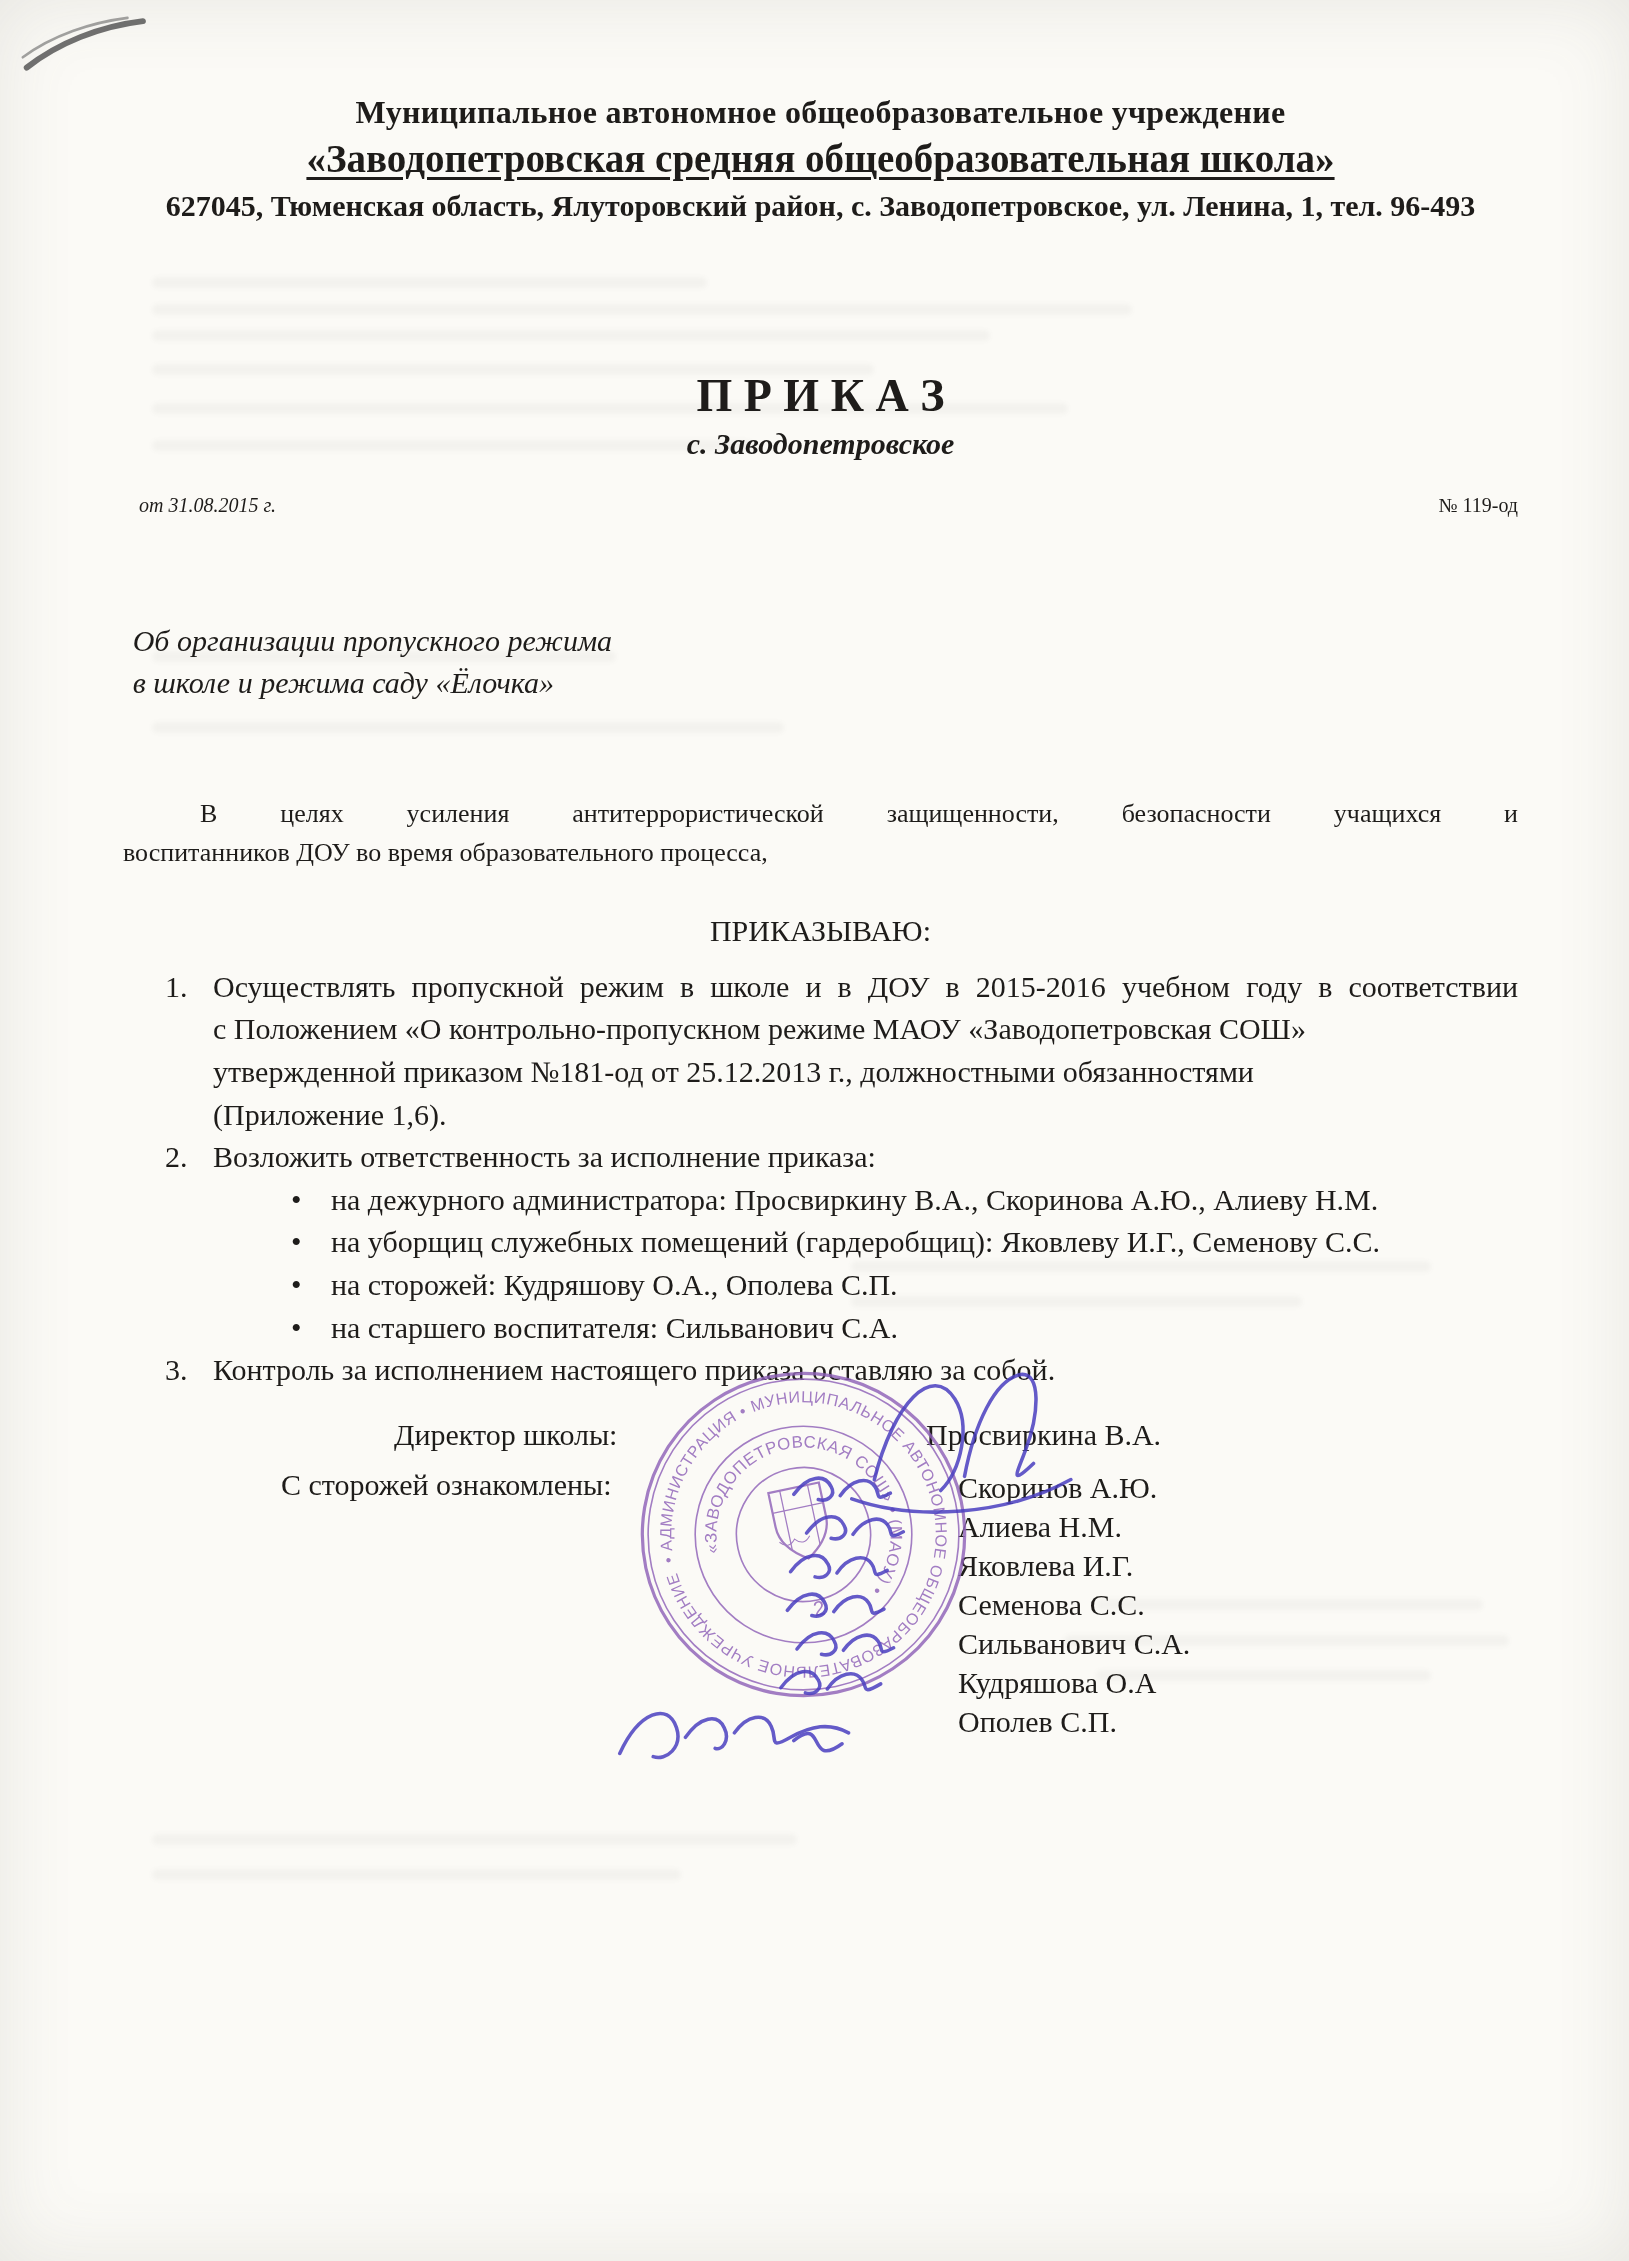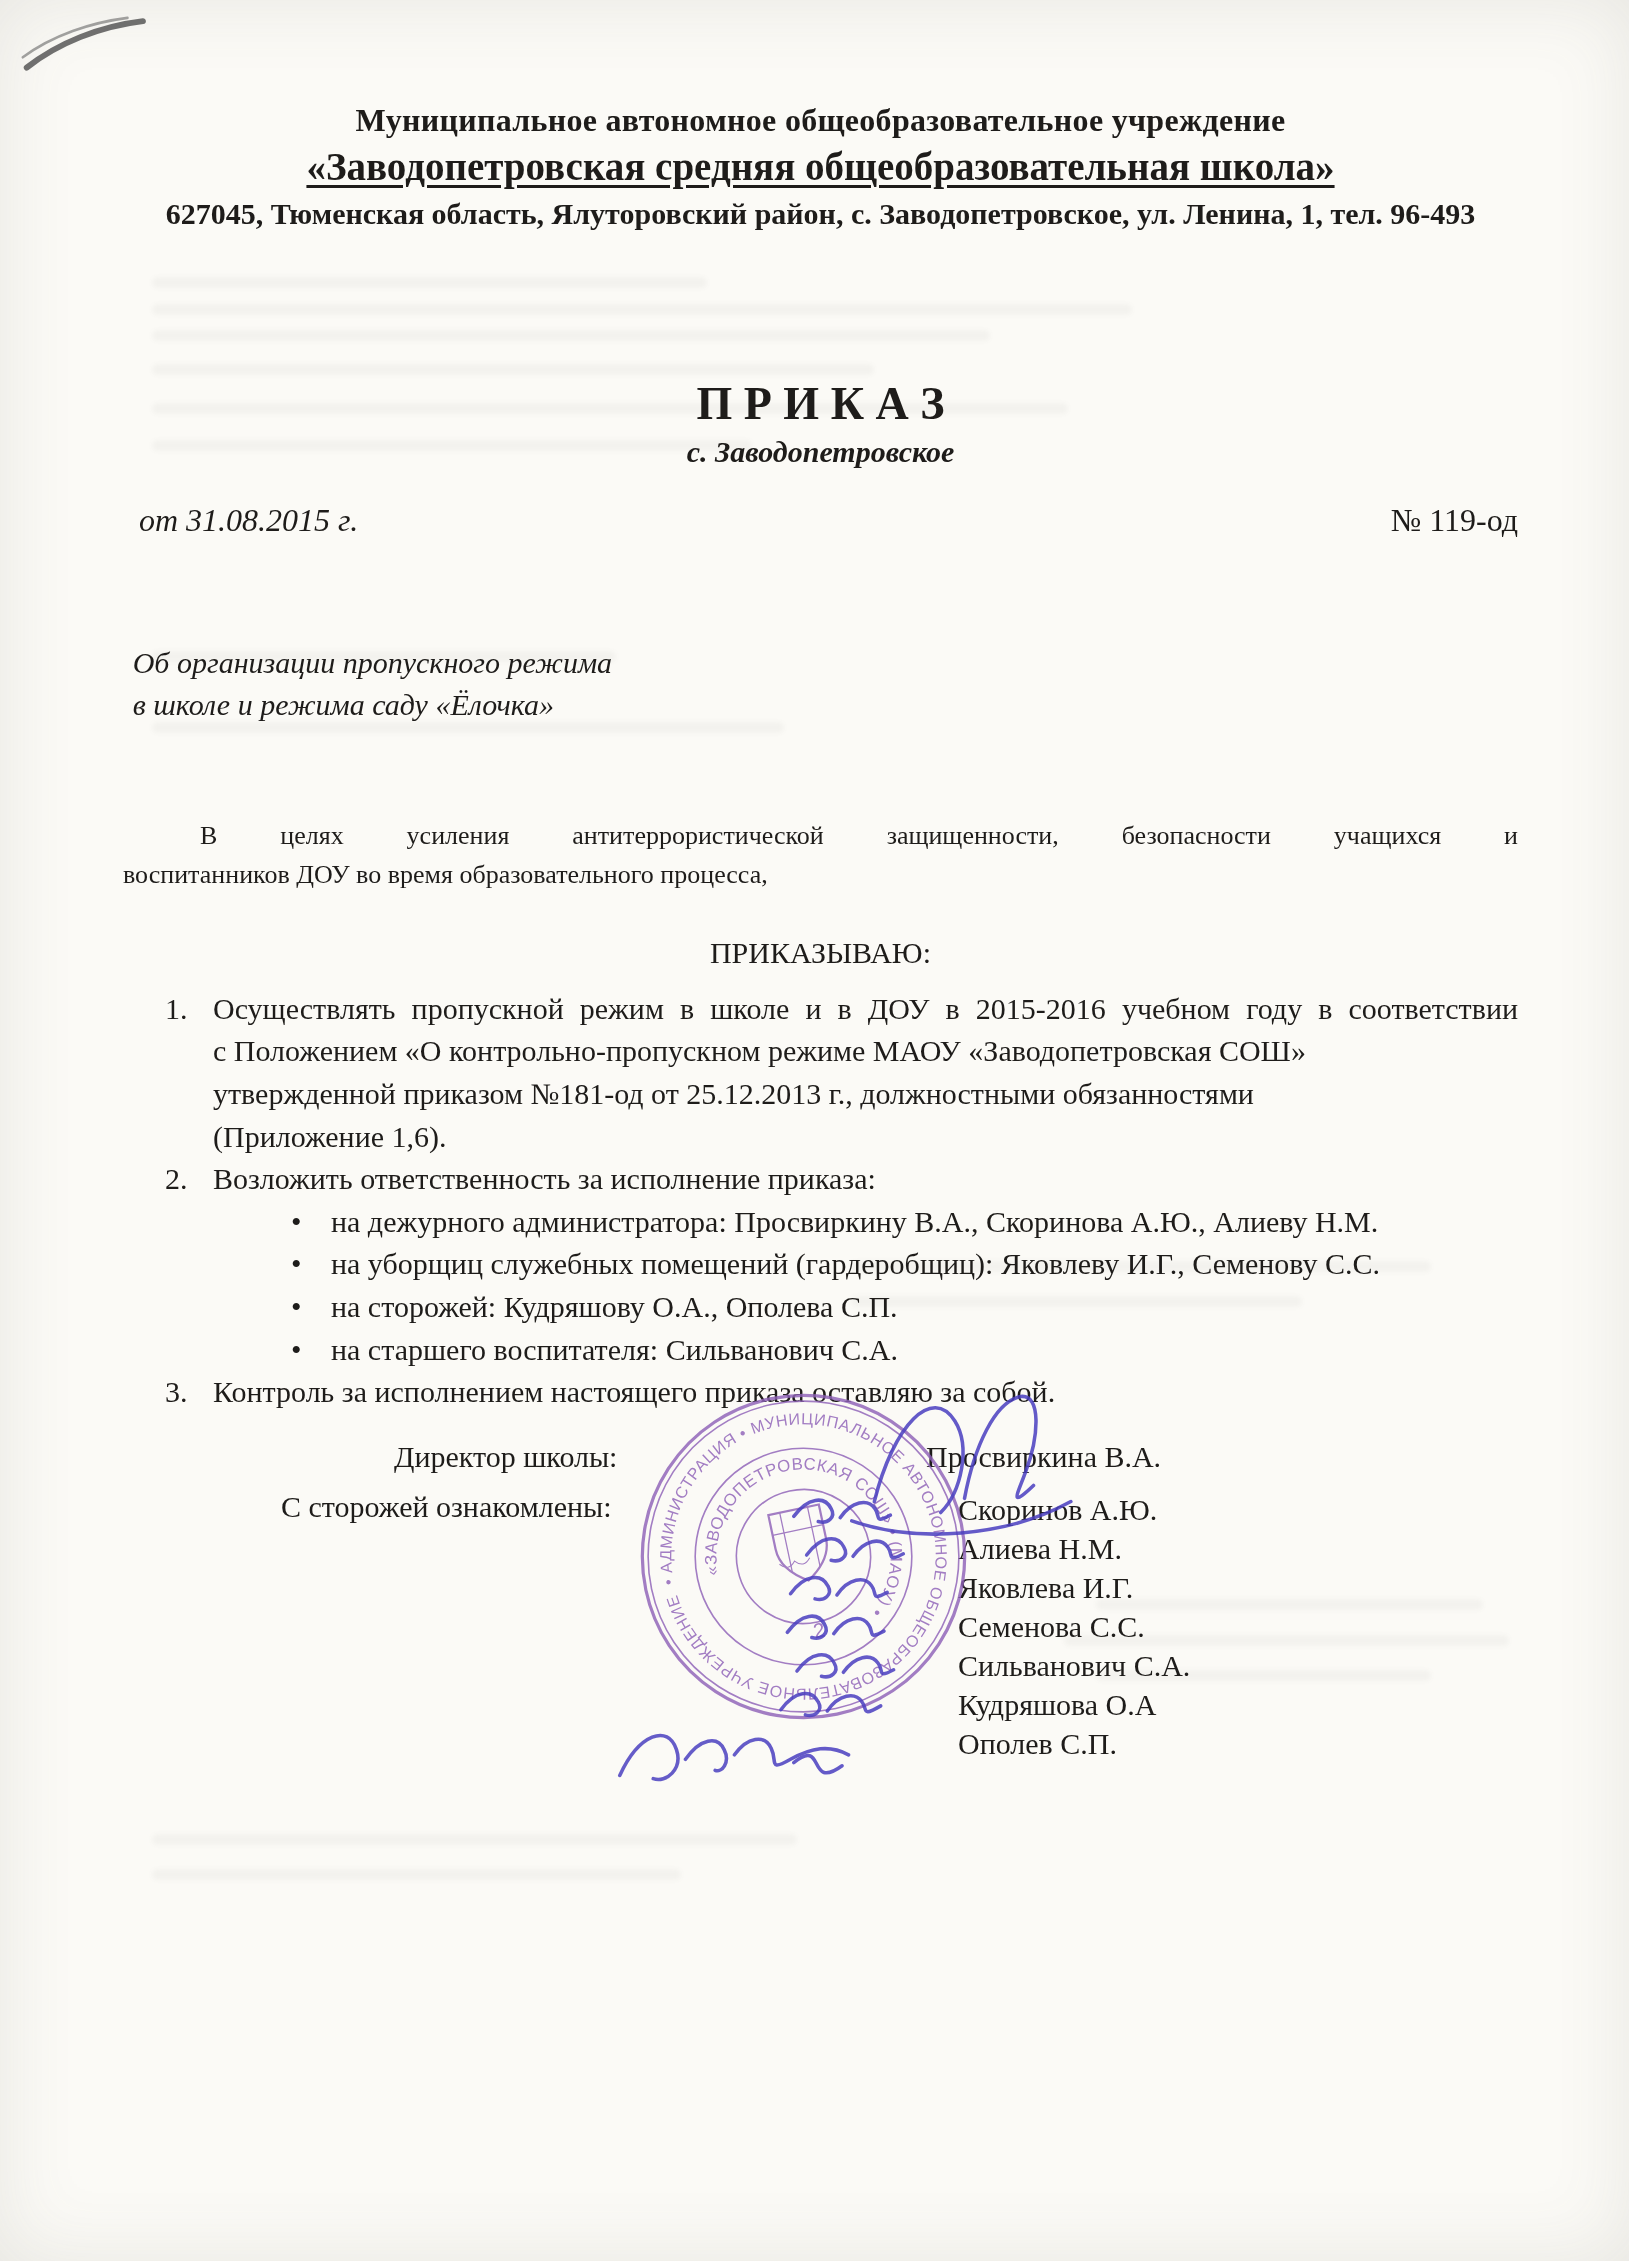--- a/index.html
+++ b/index.html
@@ -5,32 +5,32 @@
   html,body { margin:0; padding:0; background:#9a9a9a; }
   .page {
     position:relative;
     width:1630px; height:2261px;
     background:#fbfaf6;
     font-family:"Liberation Serif", serif;
     color:#1e1c1a;
     overflow:hidden;
     box-shadow: inset 0 0 77px rgba(90,90,85,0.12);
   }
-  .content { position:absolute; left:123px; top:100px; width:1395px; }
+  .content { position:absolute; left:123px; top:92px; width:1395px; }
 
   .hdr { text-align:center; }
   .h1 { font-size:32px; font-weight:bold; line-height:1.3; letter-spacing:0.3px; }
   .h2 { font-size:39px; font-weight:bold; line-height:1.3; text-decoration:underline; text-decoration-thickness:2.6px; text-underline-offset:5.2px; }
   .h3 { font-size:30px; font-weight:bold; line-height:1.45; }
 
   .titleblock { text-align:center; margin-top:139px; }
   .t1 { font-size:46px; font-weight:bold; line-height:1.25; }
   .t2 { font-size:30px; font-weight:bold; line-height:1.35;font-style:italic; }
 
-  .daterow { display:flex; justify-content:space-between; margin-top:29px; padding-left:16px; font-size:32px; }
+  .daterow { display:flex; justify-content:space-between; margin-top:29px; padding-left:16px; font-size:20px; }
   .ddate { font-style:italic; }
 
   .subject { margin-top:103px; padding-left:9.7px; font-size:30px; font-style:italic; line-height:1.4; }
 
   .preamble { margin-top:90px; font-size:26px; line-height:1.5; }
   .ind { text-indent:77px; }
   .jl { text-align:justify; text-align-last:justify; }
 
   .orderword { margin-top:42px; text-align:center; font-size:30px; }
 

